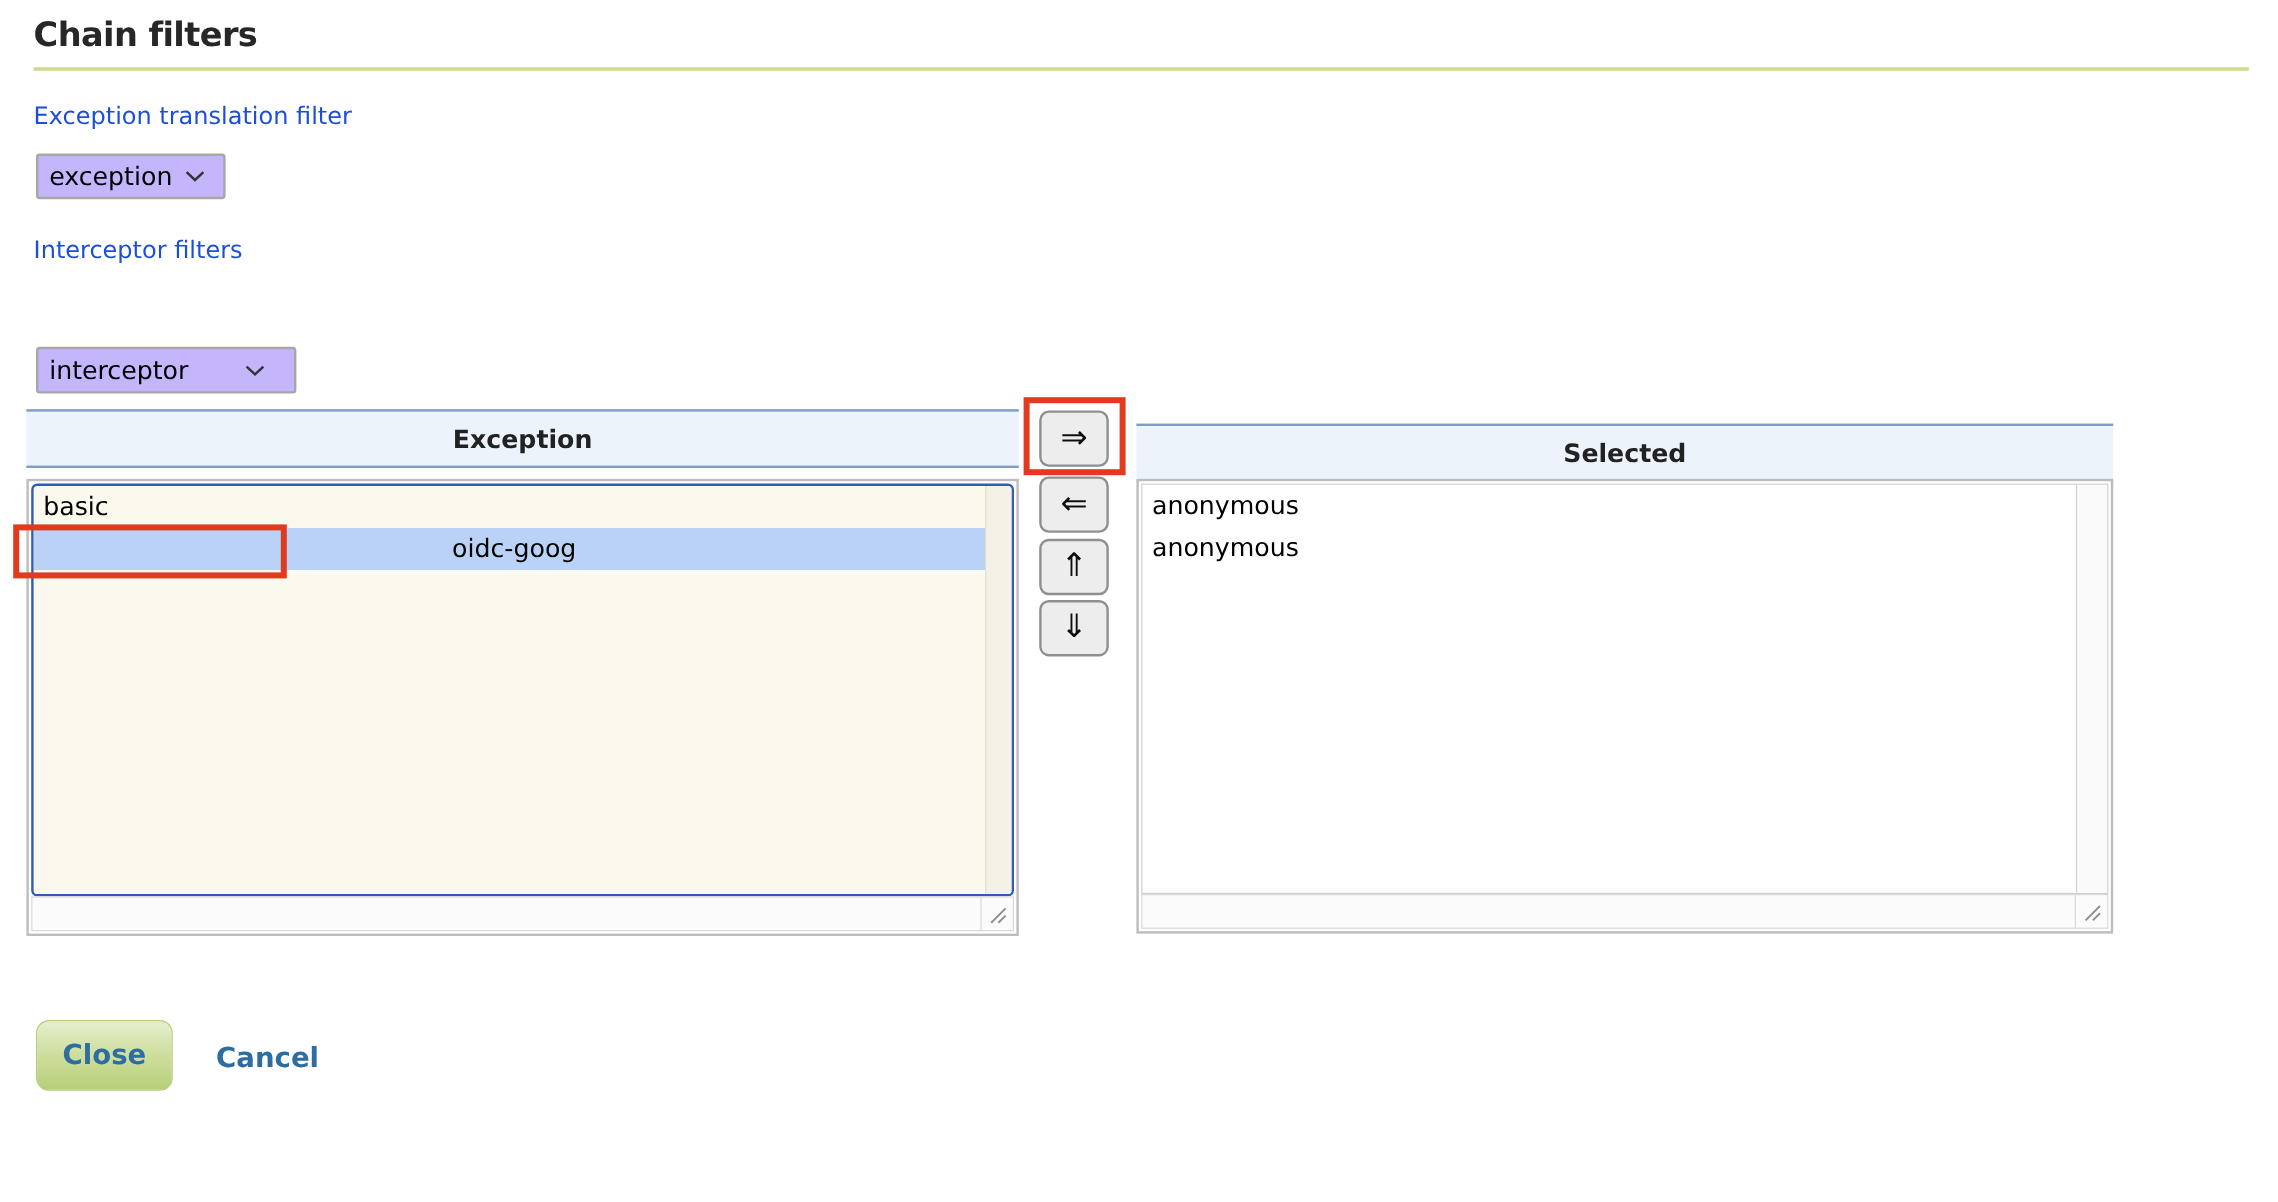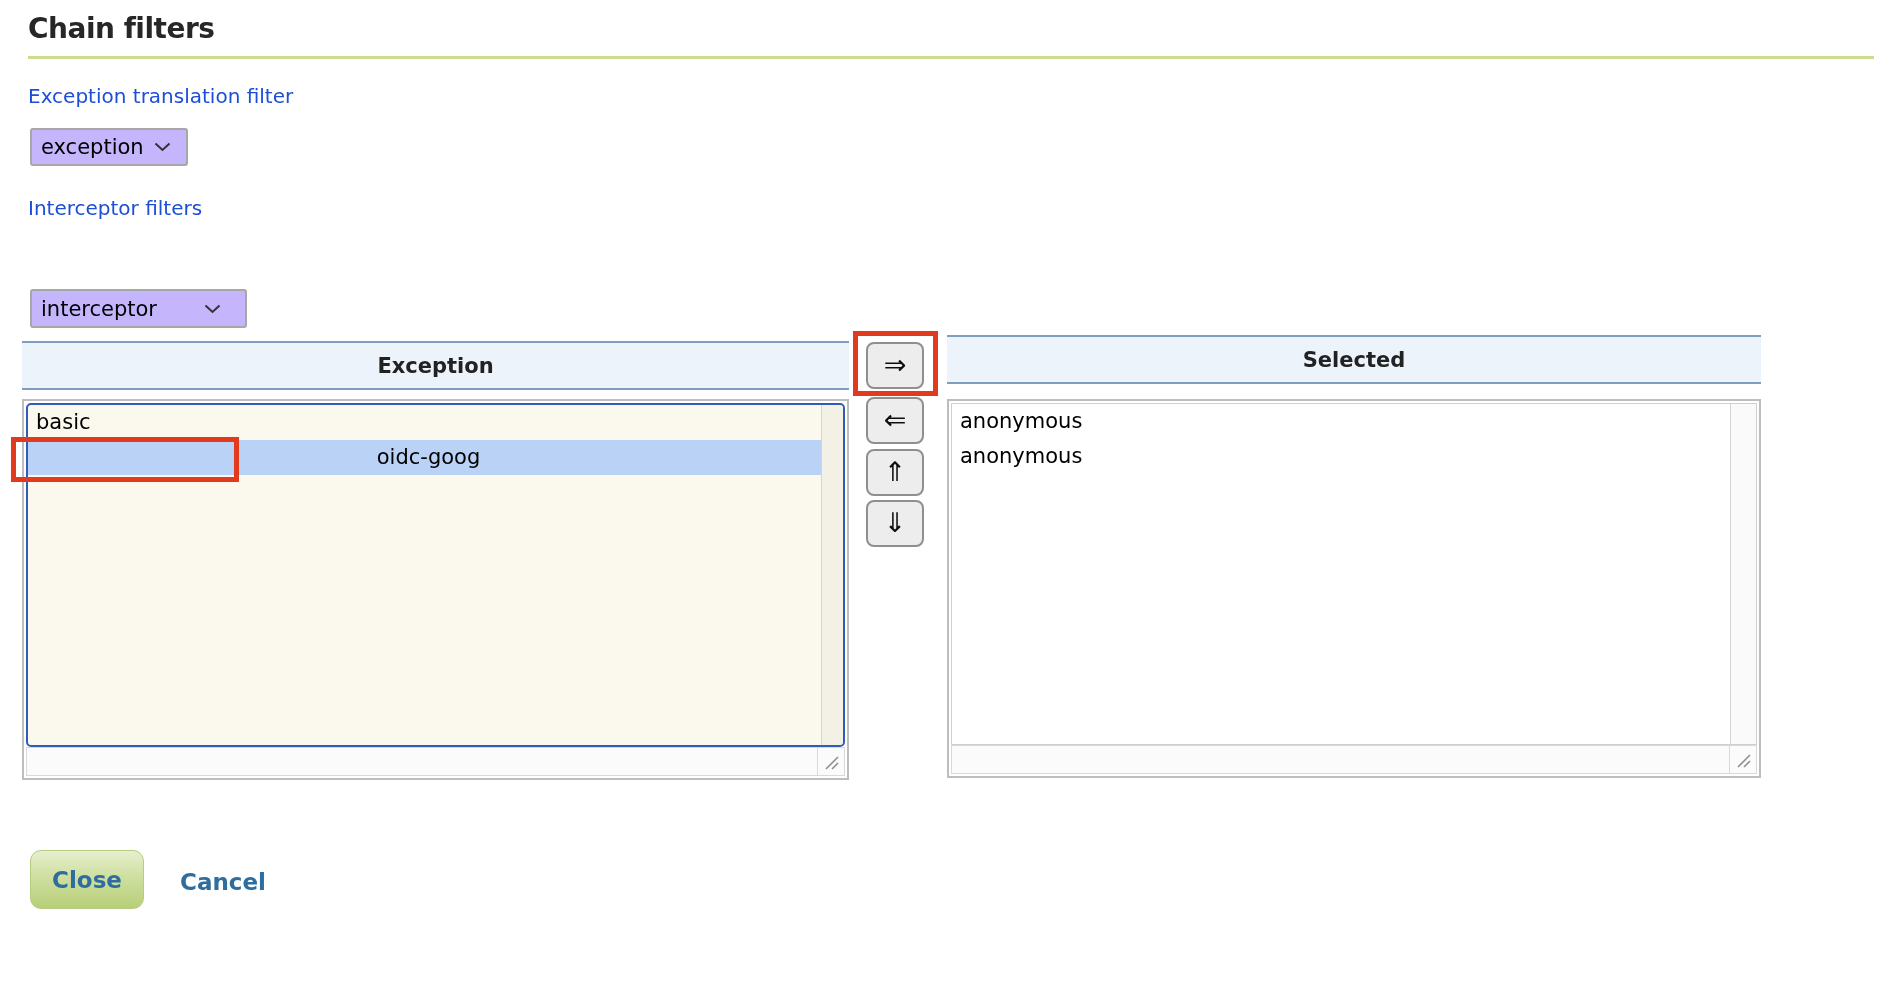--- a/index.html
+++ b/index.html
@@ -26,21 +26,21 @@
   .select-interceptor{left:30px;top:244px;width:217px;height:39px;margin-top:45px;}
   .chev{flex:0 0 auto;margin-left:10px;display:block;}
 
   
   .list-header{
     background:#edf3fb;border-top:2px solid #7e9dc1;border-bottom:2px solid #7e9dc1;
     display:flex;align-items:center;justify-content:center;
     font-size:21px;font-weight:bold;color:#222;height:49px;
   }
   .header-available{left:22px;top:341px;width:827px;}
-  .header-selected{left:947px;top:335px;width:814px;}
+  .header-selected{left:947px;top:353px;width:814px;}
 
   
   .panel{border:2px solid #bdbdbd;background:#ffffff;}
   .panel-left{left:22px;top:399px;width:827px;height:381px;}
   .panel-right{left:947px;top:399px;width:814px;height:379px;}
 
   .listbox{position:absolute;left:2px;top:2px;right:2px;bottom:31px;overflow:hidden;}
   .listbox-left{border:2px solid #2e5cb8;border-radius:5px;background:#fbf9ee;}
   .listbox-right{border:1px solid #d0d0d0;background:#ffffff;}
 

